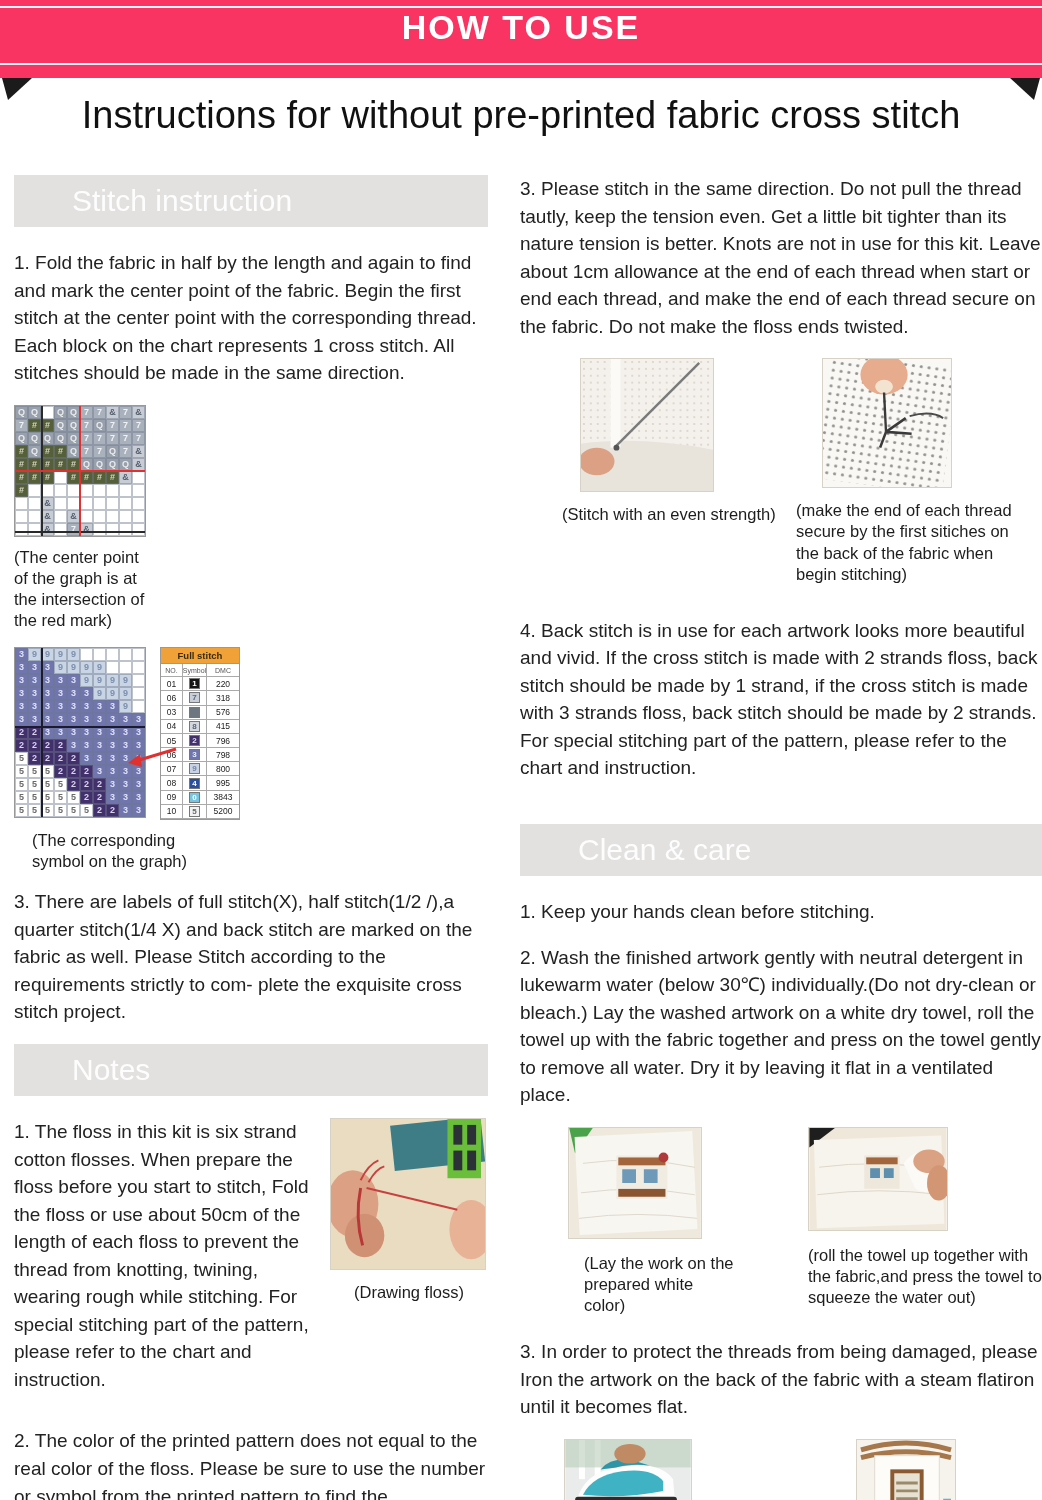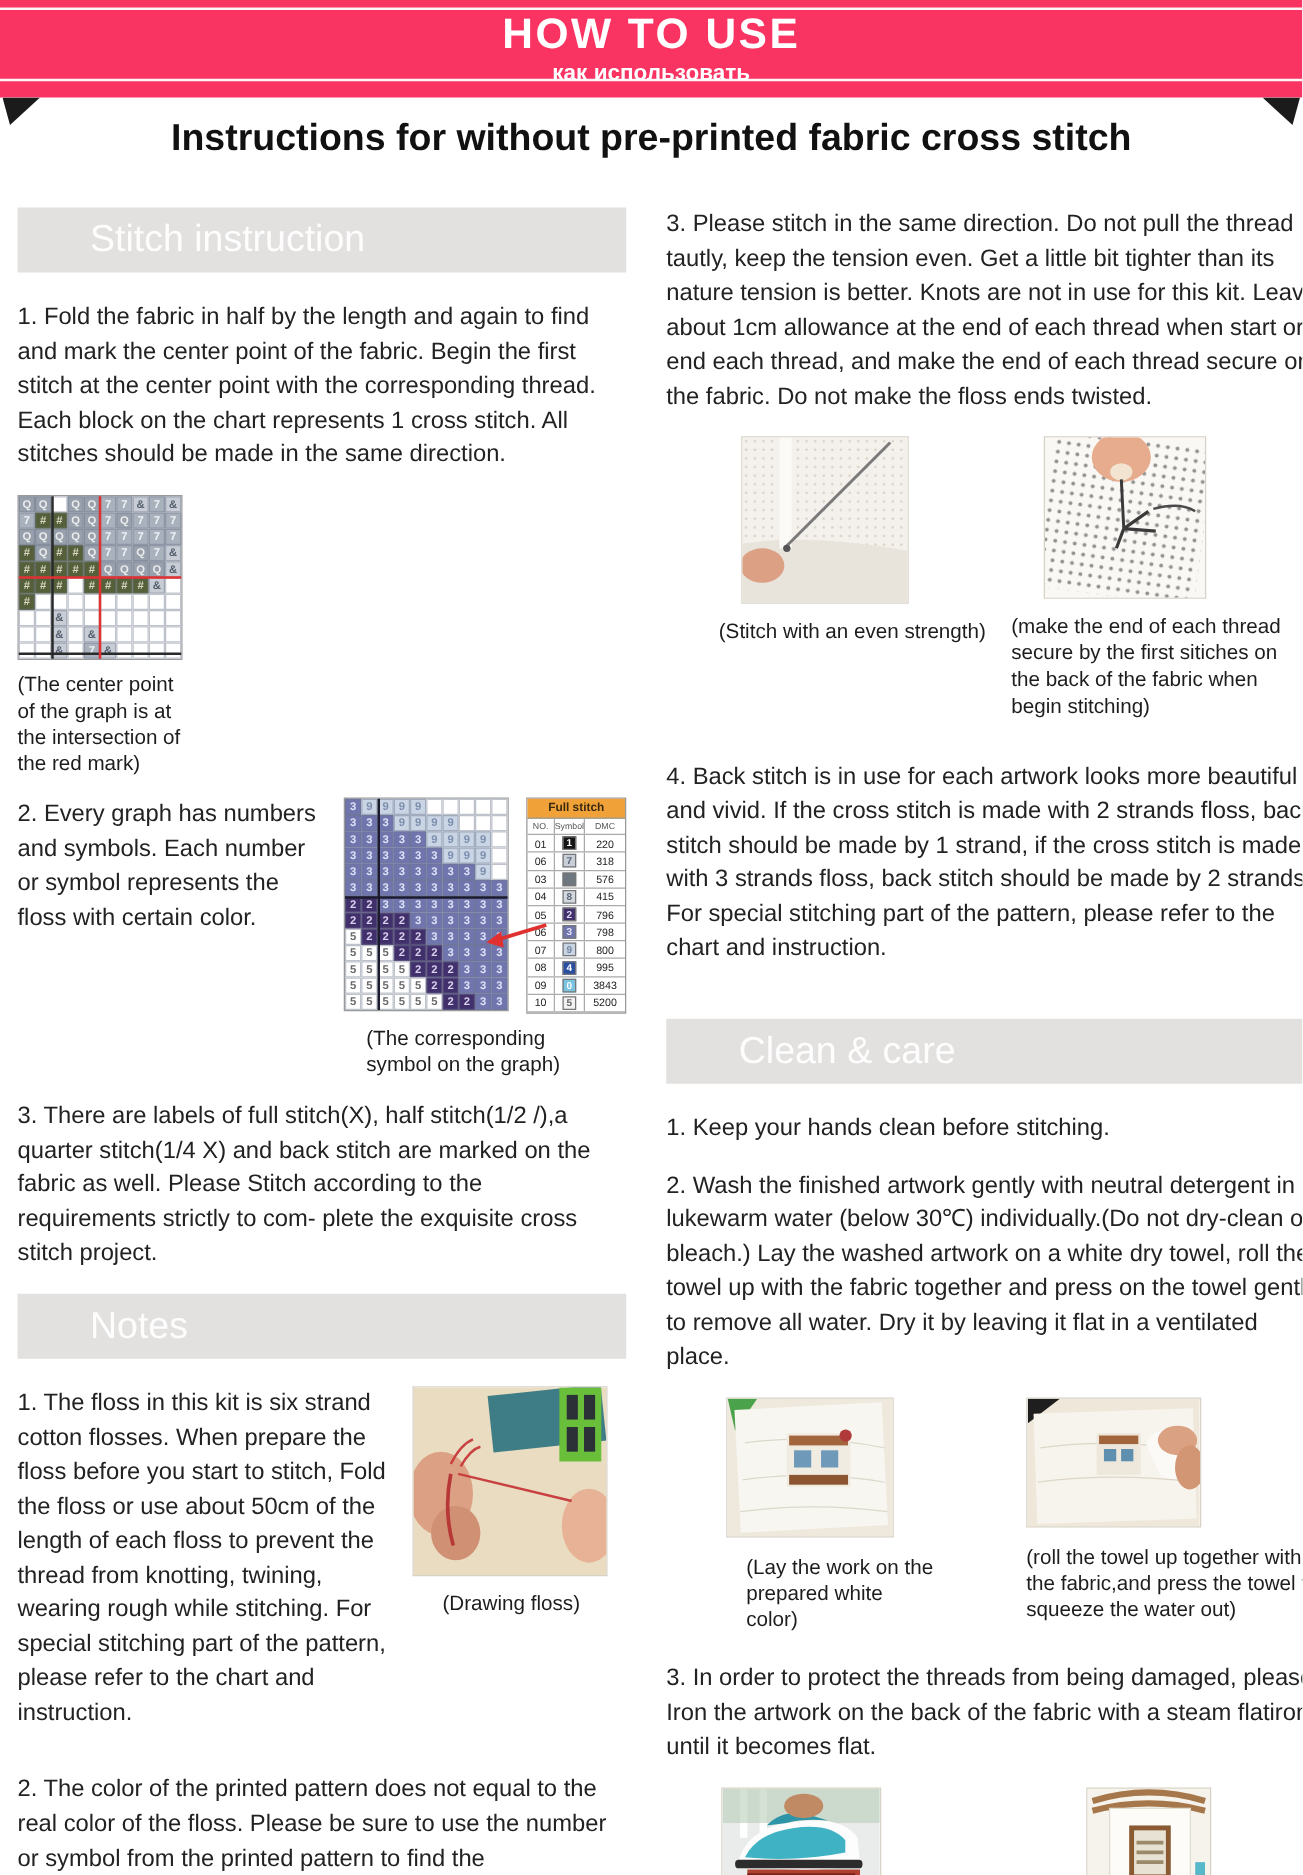--- a/index.html
+++ b/index.html
@@ -11,21 +11,21 @@
   .banner-line{position:absolute;left:0;right:0;height:2px;background:#fff;opacity:.95;}
   .banner-line.top{top:6px;}
   .banner-line.bot{bottom:13px;}
   .banner-text{position:absolute;inset:0;text-align:center;color:#fff;}
   .banner-title{margin-top:8px;font-size:34px;font-weight:bold;letter-spacing:2px;}
   .banner-sub{font-size:18px;font-weight:bold;margin-top:1px;}
   .fold{position:absolute;top:78px;width:32px;height:24px;}
   .fold.left{left:2px;}
   .fold.right{right:2px;}
   
-  .doc-title{text-align:center;font-size:30px;font-weight:bold;margin:16px 0 10px 0;color:#111;}
+  .doc-title{text-align:center;font-size:38px;font-weight:normal;margin:16px 0 10px 0;color:#111;}
   
   .columns{display:flex;padding:28px 10px 0 14px;}
   .col-left{width:487px;}
   .divider{width:2px;background:#c9c9c9;margin:0 8px 0 10px;}
   .col-right{flex:1;padding-left:14px;}
   
   .para{font-size:19px;line-height:1.45;margin:0 0 18px 0;}
   .section-bar{background:#e3e1e0;color:#fdfdfd;font-size:30px;height:52px;line-height:52px;
                padding-left:58px;margin-bottom:22px;font-weight:400;}
   .caption{font-size:16.5px;line-height:1.28;color:#1d1d1d;}
@@ -55,21 +55,20 @@
 <body>
 
 <div class="page">
 
   <div class="banner">
     <div class="banner-bg" style="background:#fa3462;"></div>
     <div class="banner-line top"></div>
     <div class="banner-line bot"></div>
     <div class="banner-text">
       <div class="banner-title">HOW TO USE</div>
-      <div class="banner-sub">как использовать</div>
     </div>
     <svg class="fold left" viewBox="0 0 32 24">
         <polygon points="0,0 30,0 6,22" fill="#1b1b1b"></polygon>
       </svg>
     <svg class="fold right" viewBox="0 0 32 24">
         <polygon points="2,0 32,0 26,22" fill="#1b1b1b"></polygon>
       </svg>
   </div>
 
   <div class="doc-title">Instructions for without pre-printed fabric cross stitch</div>
@@ -190,21 +189,20 @@
             <div class="gline" style="left:26px;top:0;bottom:0;width:2px;background:#2a2a2a;"></div>
             <div class="gline" style="left:0;right:0;bottom:3px;height:2px;background:#2a2a2a;"></div>
             <div class="gline" style="left:64px;top:0;bottom:0;width:2px;background:#e03030;"></div>
             <div class="gline" style="left:0;right:0;top:64px;height:2px;background:#e03030;"></div>
           </div>
           <div class="caption" style="margin-top:10px;">(The center point of the graph is at the intersection of the red mark)</div>
         </div>
       </div>
 
       <div class="figrow" style="margin-top:6px;">
-        <p class="para" style="width:268px;margin-right:22px;">2. Every graph has numbers and symbols. Each number or symbol represents the floss with certain color.</p>
         <div class="fig">
           <div style="display:flex;align-items:flex-start;position:relative;">
             <div class="graph-wrap" style="width:130px;height:169px;border:1px solid #999;">
               <div style="display: grid; grid-template-columns: repeat(10, 13px);">
                   <span class="gcell" style="height: 13px; width: 13px; background: rgb(112, 118, 173); color: rgb(221, 225, 246);">3</span>
                   <span class="gcell" style="height: 13px; width: 13px; background: rgb(201, 213, 229); color: rgb(125, 143, 174);">9</span>
                   <span class="gcell" style="height: 13px; width: 13px; background: rgb(201, 213, 229); color: rgb(125, 143, 174);">9</span>
                   <span class="gcell" style="height: 13px; width: 13px; background: rgb(201, 213, 229); color: rgb(125, 143, 174);">9</span>
                   <span class="gcell" style="height: 13px; width: 13px; background: rgb(201, 213, 229); color: rgb(125, 143, 174);">9</span>
                   <span class="gcell" style="height: 13px; width: 13px; background: rgb(255, 255, 255); color: rgb(255, 255, 255);"></span>

